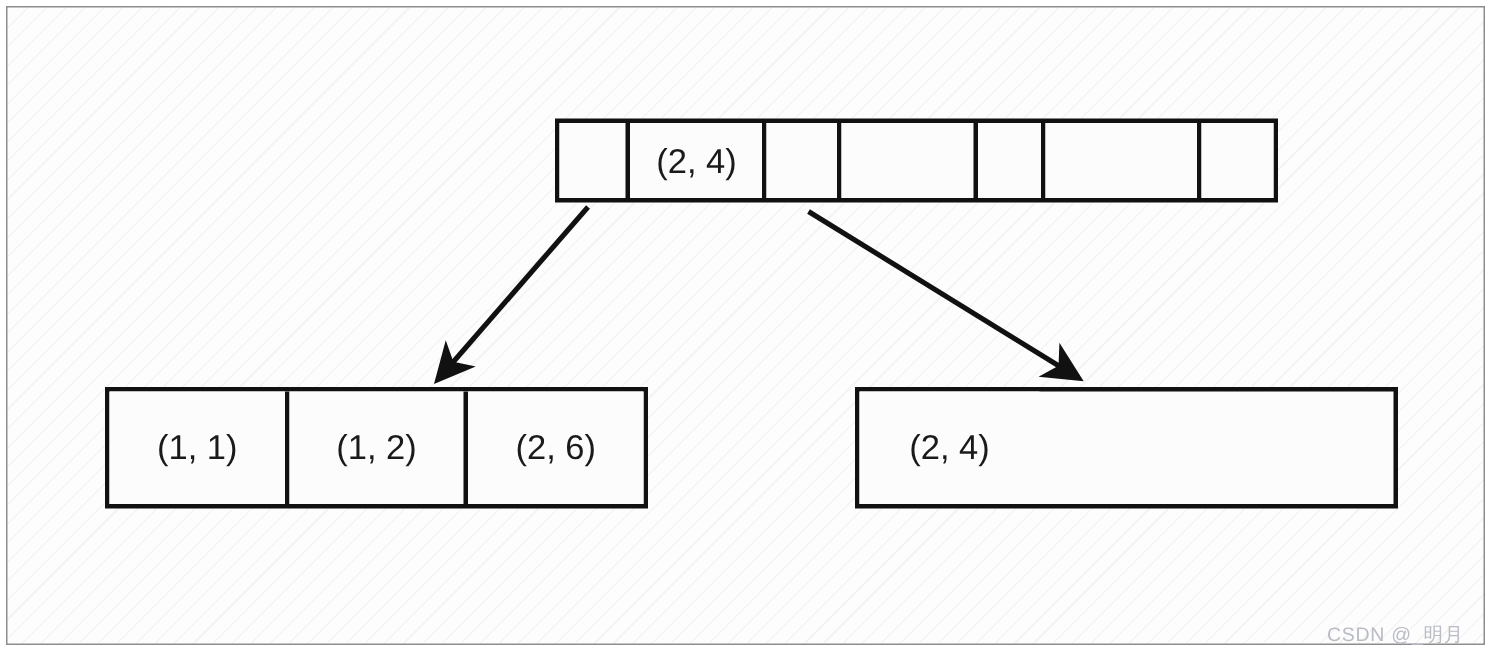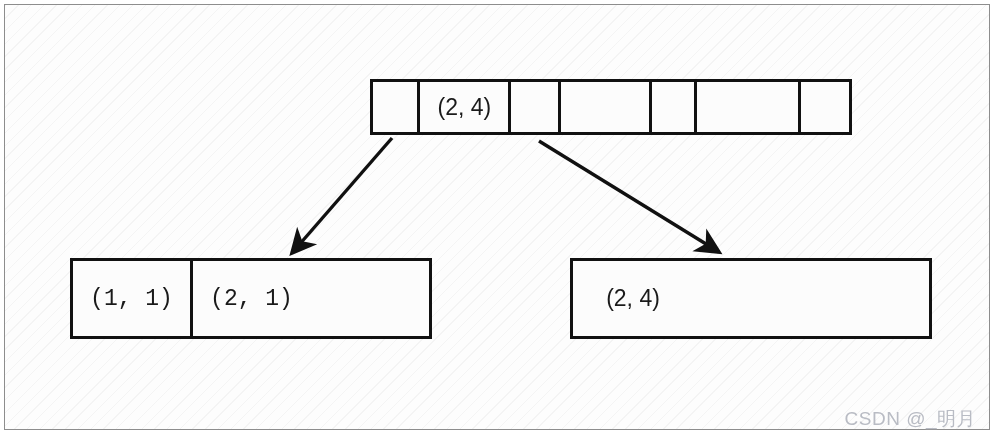--- a/index.html
+++ b/index.html
@@ -73,21 +73,20 @@
     height: 56px;
   }
   #top-row .cell { font-size: 23px; }
 
   
   #bottom-left-row {
     left: 70px;
     top: 258px;
     width: 362px;
     height: 81px;
-    font-family: Liberation Mono, monospace;
   }
   #bottom-right-row {
     left: 570px;
     top: 258px;
     width: 362px;
     height: 81px;
   }
   #bottom-left-row .cell,
   #bottom-right-row .cell { font-size: 23px; }
 
@@ -95,21 +94,21 @@
     position: absolute;
     left: 0; top: 0;
     width: 1002px; height: 442px;
     pointer-events: none;
   }
 
   #watermark {
     position: absolute;
     right: 14px;
     bottom: 10px;
-    font-size: 19px;
+    font-size: 13px;
     color: #b9bcc4;
     letter-spacing: 0.5px;
     white-space: pre;
   }
 </style>
 </head>
 <body>
 
 <div id="canvas">
 
@@ -120,21 +119,22 @@
     <div class="cell" style="width:92px">(2, 4)</div>
     <div class="cell" style="width:50px"></div>
     <div class="cell" style="width:92px"></div>
     <div class="cell" style="width:46px"></div>
     <div class="cell" style="width:105px"></div>
     <div class="cell" style="width:49px"></div>
   </div>
 
   <div class="cell-row" id="bottom-left-row">
     <div class="cell" style="width:120px">(1, 1)</div>
-    <div class="cell" style="width:117px">(2, 1)</div>
+    <div class="cell" style="width:119px">(1, 2)</div>
+    <div class="cell" style="width:117px">(2, 6)</div>
   </div>
 
   <div class="cell-row" id="bottom-right-row">
     <div class="cell" style="width:120px">(2, 4)</div>
   </div>
 
   <svg id="arrow-layer" viewBox="0 0 1002 442">
     <defs>
       <marker id="ah" markerWidth="9" markerHeight="9" refX="7.2" refY="4.5" orient="auto" markerUnits="strokeWidth">
         <path d="M0.4,0.6 L8.4,4.5 L0.4,8.4 L2.6,4.5 Z" fill="#111111"></path>

